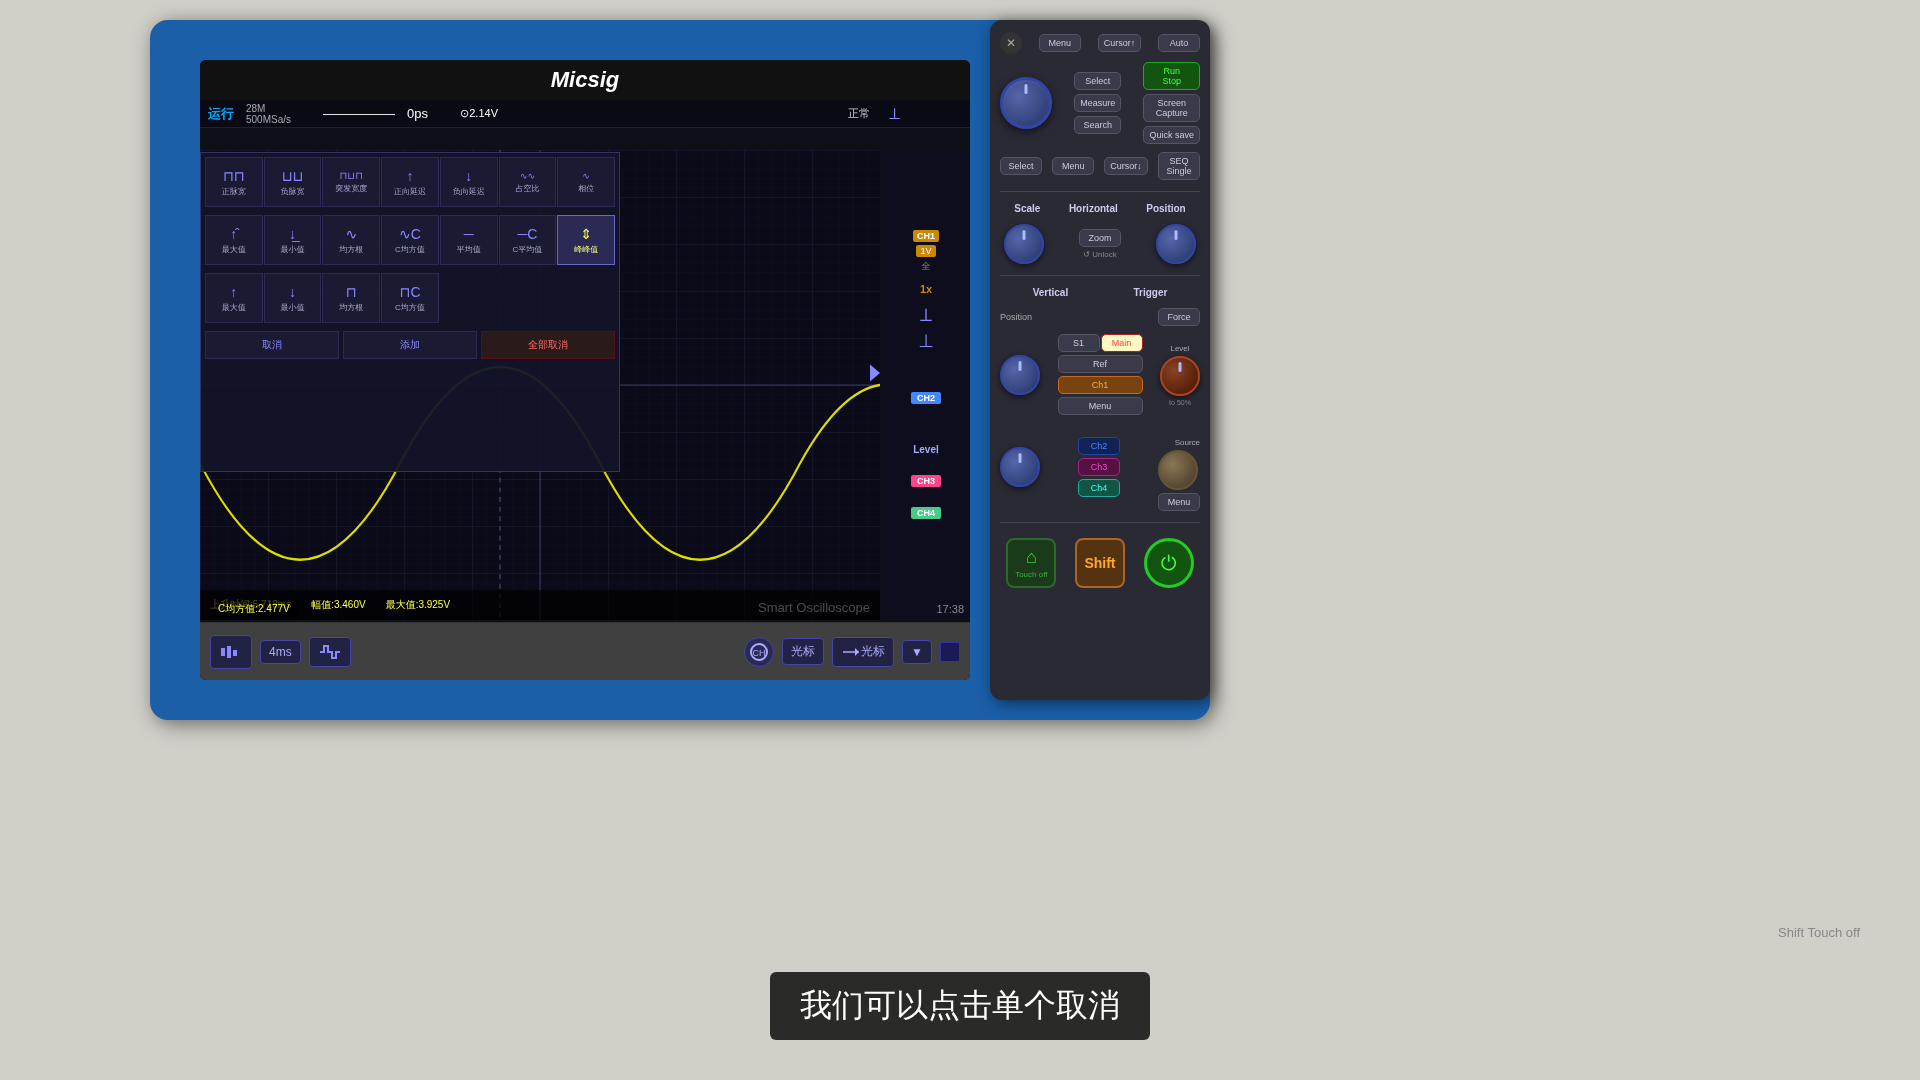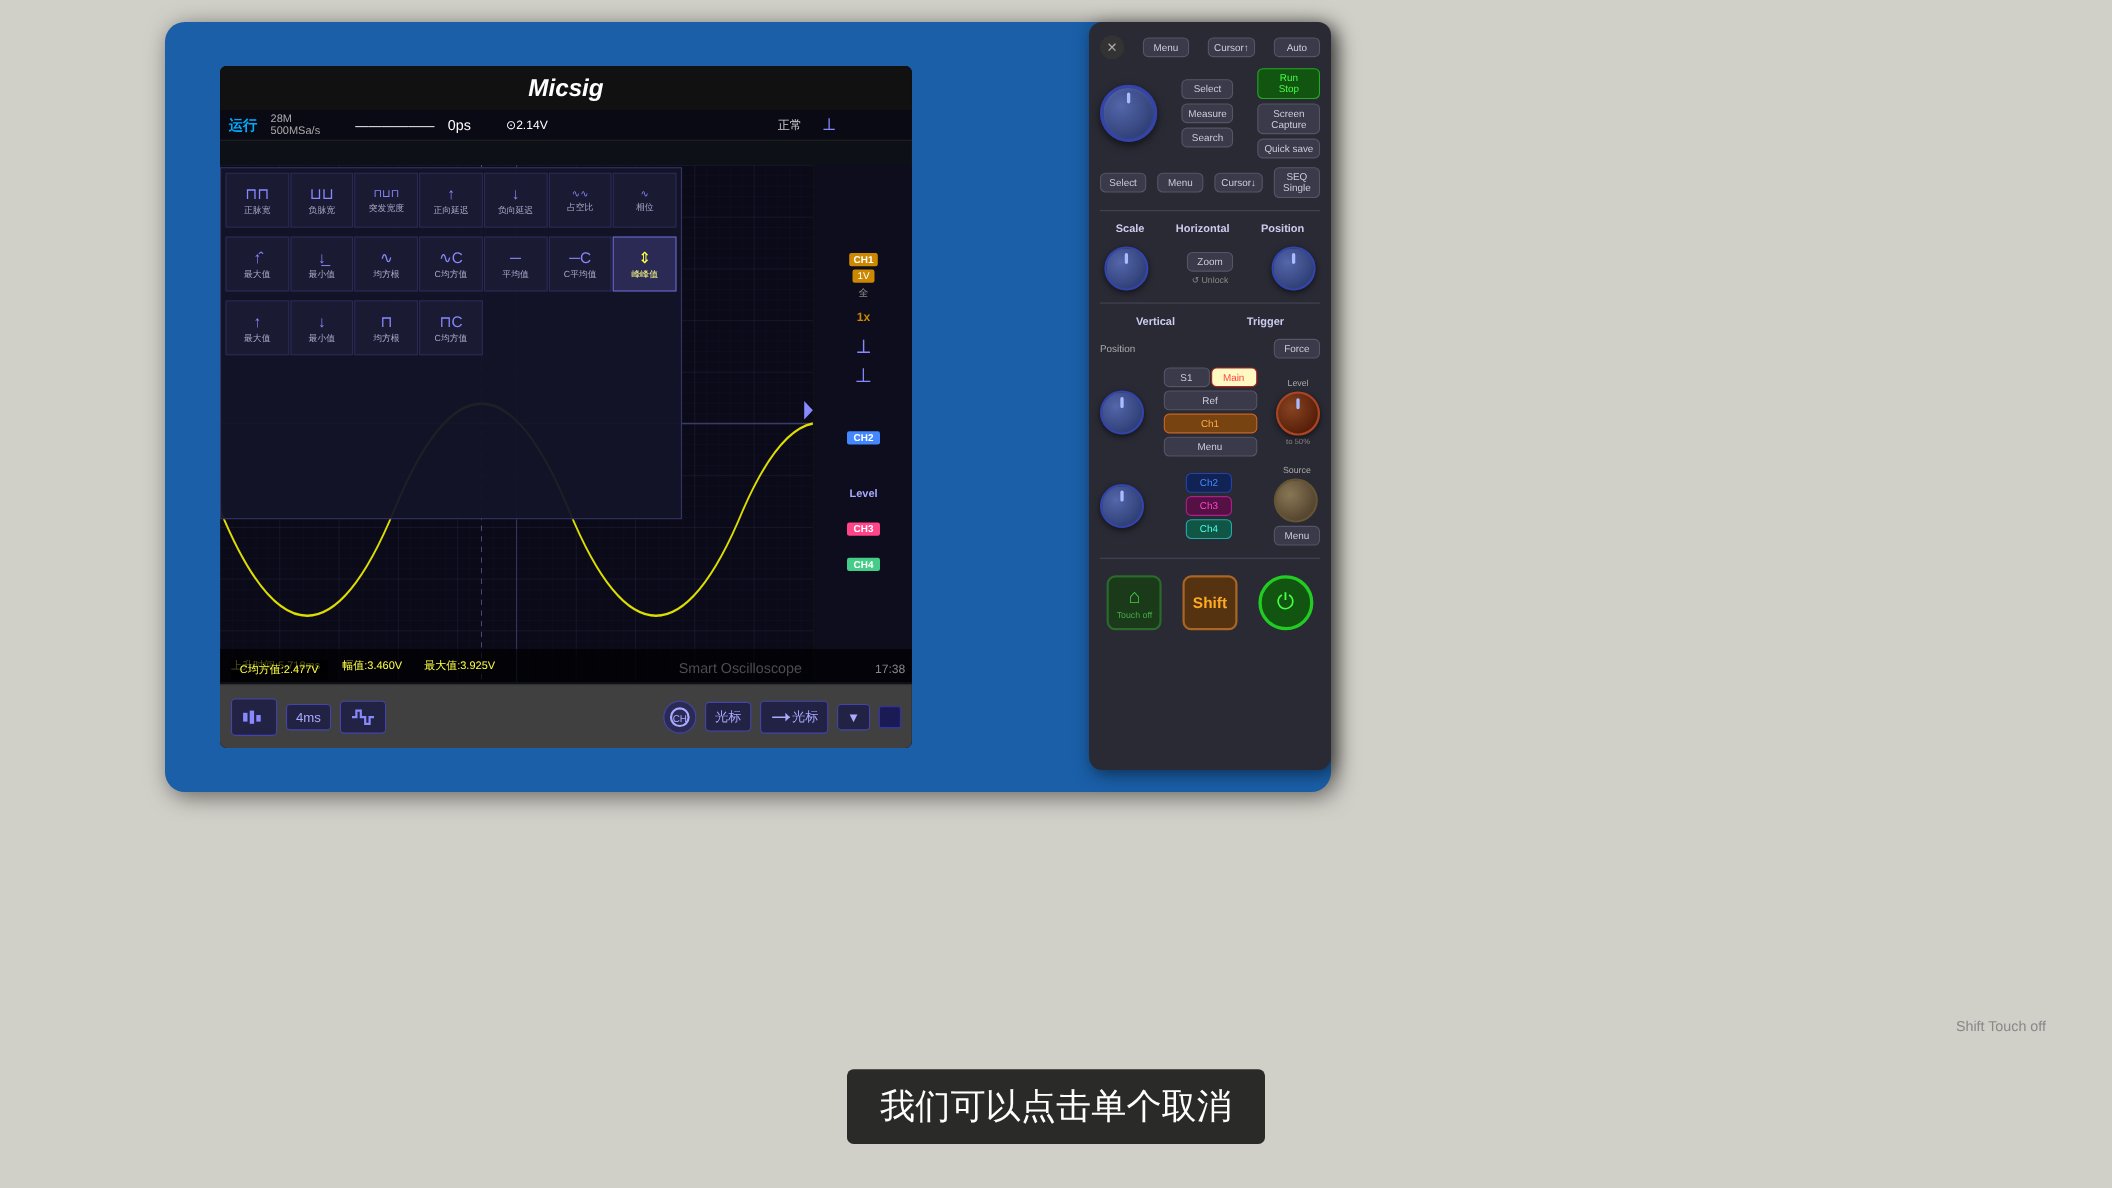--- a/index.html
+++ b/index.html
@@ -22,21 +22,21 @@
       background: #1a5fa8;
       border-radius: 18px;
       box-shadow: 4px 4px 20px rgba(0,0,0,0.5);
     }
 
     
     .screen {
       position: absolute;
       left: 50px;
       top: 40px;
-      width: 629px;
+      width: 770px;
       height: 620px;
       background: #1a1a2e;
       border-radius: 6px;
       overflow: hidden;
     }
 
     .screen-inner {
       position: absolute;
       inset: 0;
       background: #0d1117;
@@ -535,20 +535,25 @@
           </div>
           <div class="meas-cell">
             <div class="meas-cell-icon">⊓C</div>
             <div class="meas-cell-label">C均方值</div>
           </div>
           <div class="meas-cell" style="background:transparent;border-color:transparent;"></div>
           <div class="meas-cell" style="background:transparent;border-color:transparent;"></div>
           <div class="meas-cell" style="background:transparent;border-color:transparent;"></div>
         </div>
 
+        <div class="meas-bottom-row">
+          <div class="meas-bottom-btn">取消</div>
+          <div class="meas-bottom-btn">添加</div>
+          <div class="meas-bottom-btn" style="background:#2a1a1a;border-color:#551111;color:#ff6666;">全部取消</div>
+        </div>
       </div>
 
       <div class="grid-area">
         <svg class="grid-svg" viewBox="0 0 680 390" preserveAspectRatio="none">
 
           <defs>
             <pattern id="grid" width="68" height="39" patternUnits="userSpaceOnUse">
               <path d="M 68 0 L 0 0 0 39" fill="none" stroke="#2a2a44" stroke-width="0.5"></path>
             </pattern>
             <pattern id="grid-fine" width="13.6" height="7.8" patternUnits="userSpaceOnUse">
@@ -723,21 +728,21 @@
   </div>
 
   <div class="panel-row">
     <div class="knob knob-small"></div>
     <div style="display:flex;flex-direction:column;gap:3px;">
       <div class="ctrl-btn blue-btn">Ch2</div>
       <div class="ctrl-btn pink">Ch3</div>
       <div class="ctrl-btn cyan">Ch4</div>
     </div>
     <div style="display:flex;flex-direction:column;gap:3px;">
-      <span style="color:#aaa;font-size:8px;text-align:center;">Source</span>
+      <span style="color:#aaa;font-size:8px;text-align:right;margin-top:15px;">Source</span>
       <div style="width:40px;height:40px;border-radius:50%;background:radial-gradient(circle at 35% 35%,#887755,#443322);border:2px solid #665533;cursor:pointer;"></div>
       <div class="ctrl-btn">Menu</div>
     </div>
   </div>
 
   <div class="section-divider"></div>
 
   <div class="panel-row" style="justify-content:space-around;margin-top:4px;">
     <div class="btn-home">
       <span style="font-size:18px;">⌂</span>

